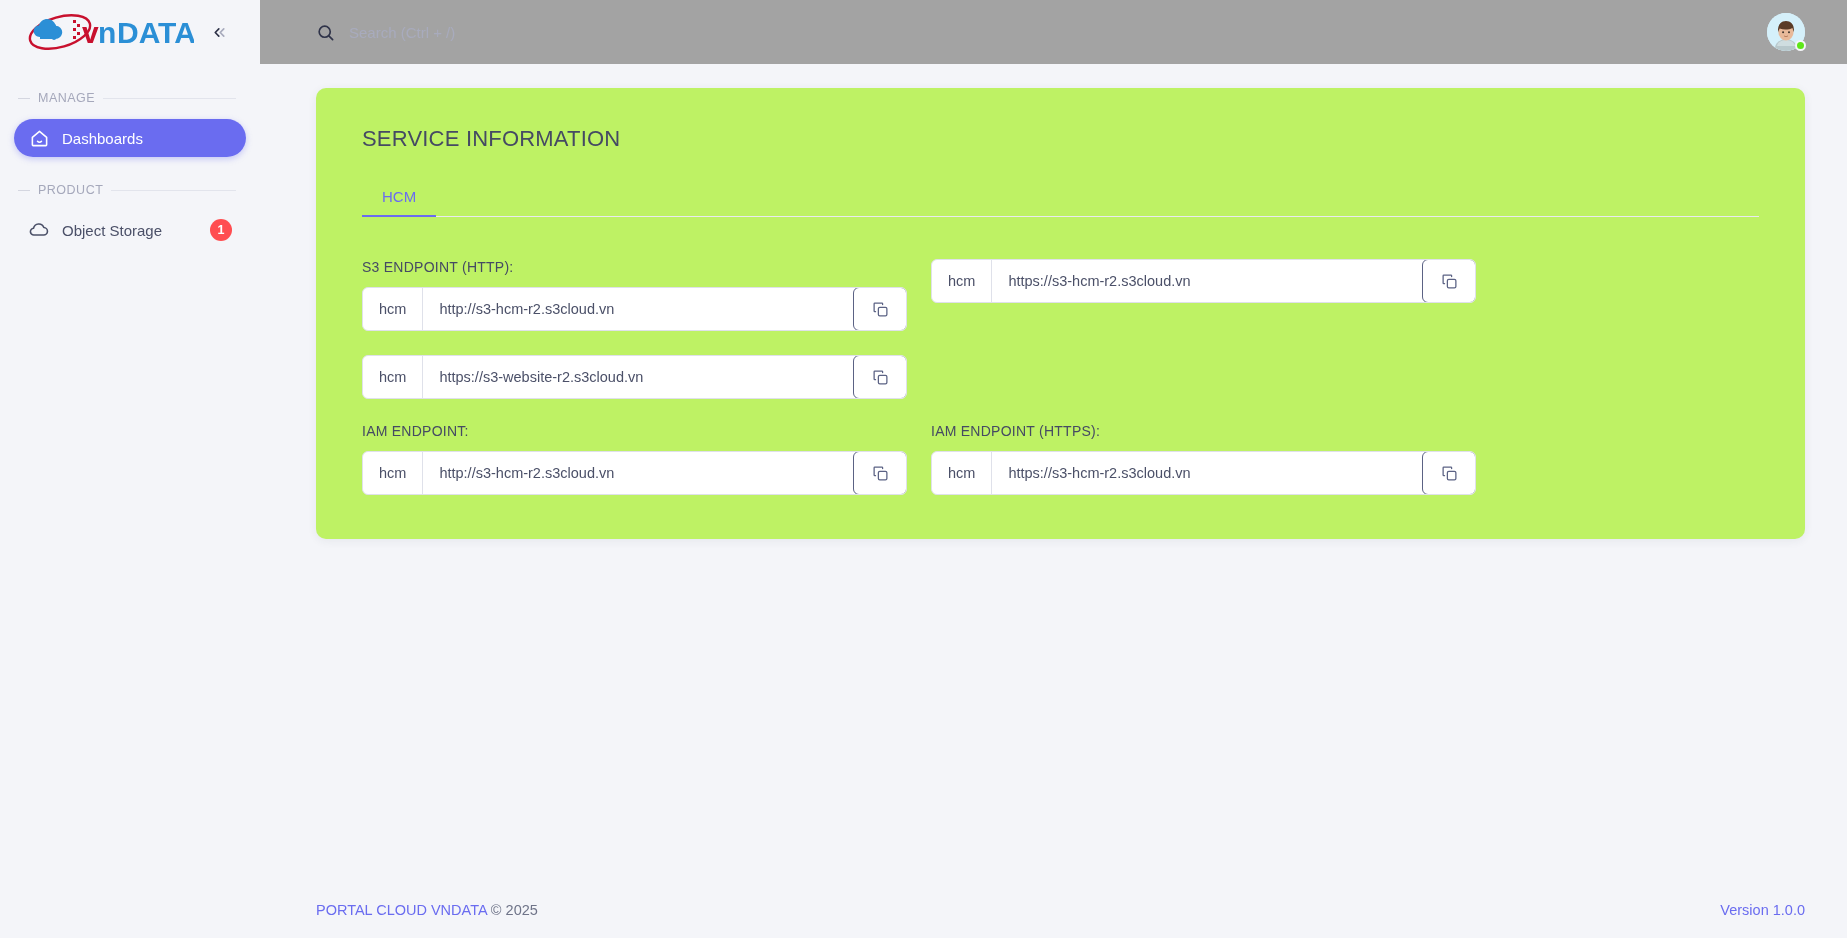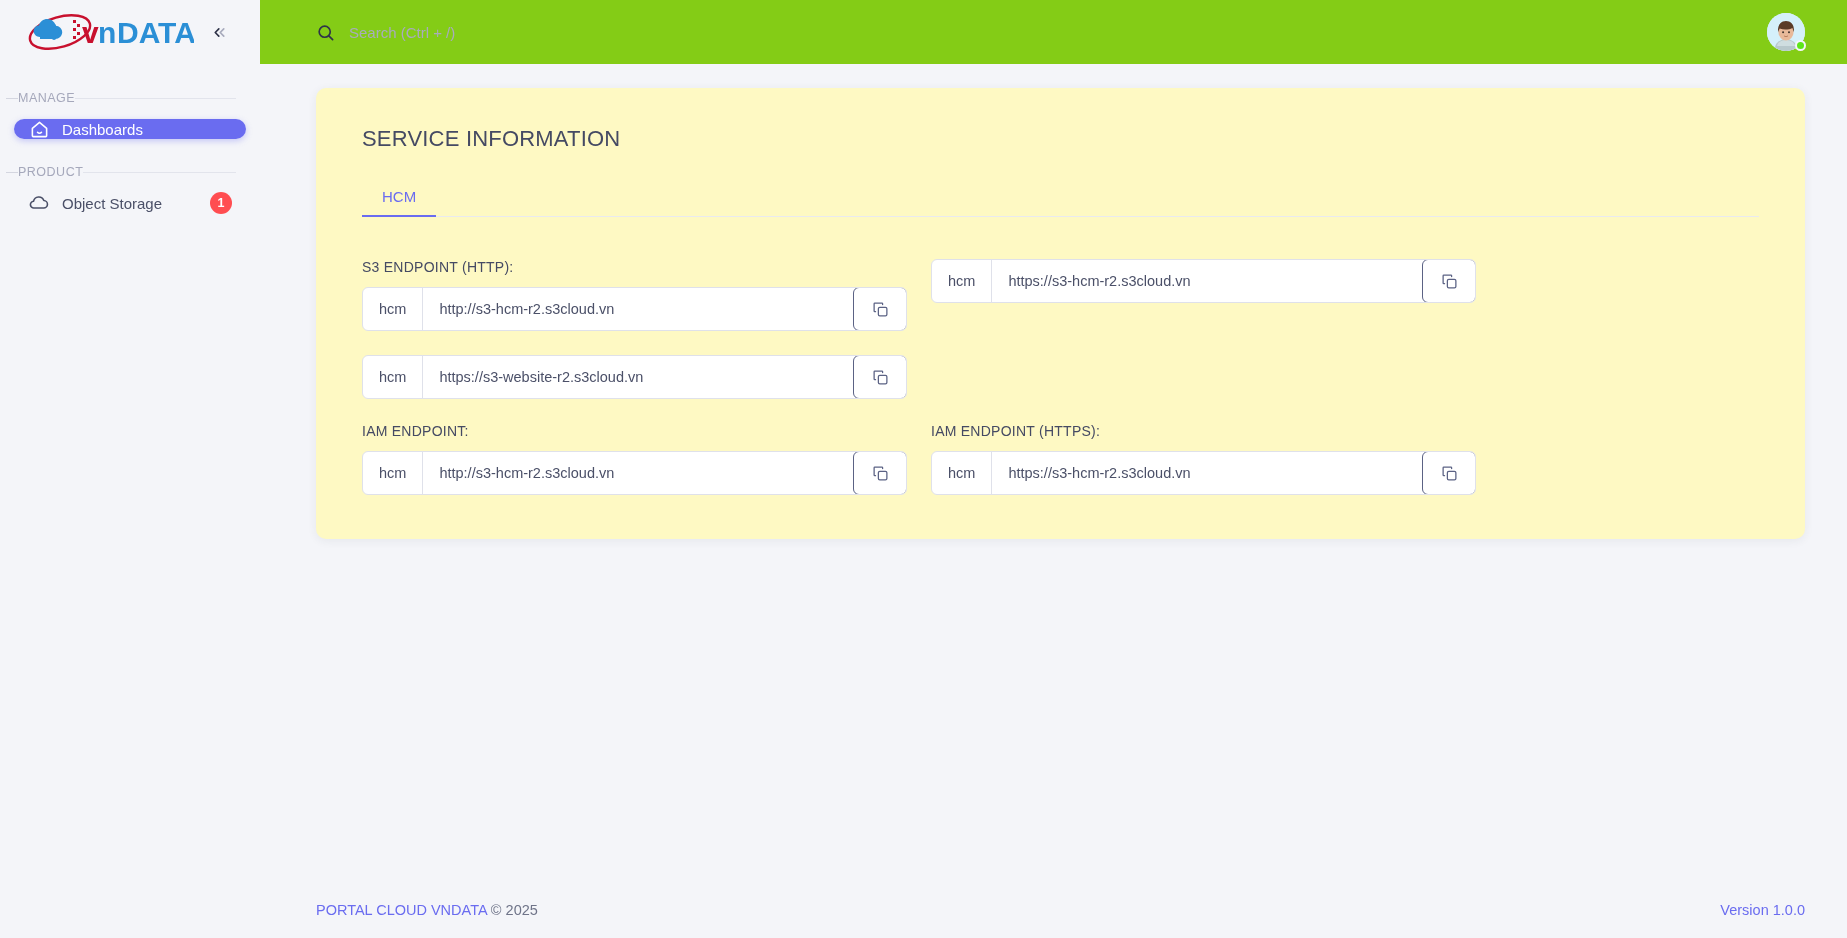--- a/index.html
+++ b/index.html
@@ -63,22 +63,22 @@
     margin-left: 2px;
   }
 
   .nav {
     padding-top: 23px;
   }
 
   .nav-section {
     display: flex;
     align-items: center;
-    gap: 0;
-    padding: 0 24px 0 6px;
+    gap: 8px;
+    padding: 0 24px 0 18px;
     height: 22px;
     margin-bottom: 10px;
   }
   .nav-section .dash {
     width: 12px;
     height: 1px;
     background: #d4d6e0;
     flex: 0 0 12px;
   }
   .nav-section .label {
@@ -90,21 +90,21 @@
   .nav-section .rule {
     flex: 1;
     height: 1px;
     background: #e2e4ec;
   }
 
   .nav-item {
     display: flex;
     align-items: center;
     gap: 12px;
-    height: 20px;
+    height: 38px;
     margin: 0 14px 4px 14px;
     padding: 0 14px;
     border-radius: 19px;
     color: #4b5068;
     font-size: 15px;
     cursor: pointer;
     text-decoration: none;
     position: relative;
   }
   .nav-item .nav-icon {
@@ -145,21 +145,21 @@
     flex-direction: column;
     min-width: 0;
   }
 
   .topbar {
     height: 64px;
     flex: 0 0 64px;
     display: flex;
     align-items: center;
     padding: 0 42px 0 56px;
-    background: #84cc16;
+    background: #a3a3a3;
     justify-content: center;
   }
 
   .search-wrap {
     display: flex;
     align-items: center;
     gap: 14px;
     flex: 1;
   }
   .search-icon {
@@ -205,21 +205,21 @@
   }
 
   .content {
     flex: 1;
     padding: 24px 42px 0 56px;
     min-height: 0;
     overflow: hidden;
   }
 
   .card {
-    background: #fef9c3;
+    background: #bef264;
     border-radius: 10px;
     box-shadow: 0 2px 10px rgba(47,51,73,.07);
     padding: 38px 46px 44px 46px;
     max-height: 100%;
   }
 
   .card-title {
     font-size: 22px;
     font-weight: normal;
     color: #454a63;

